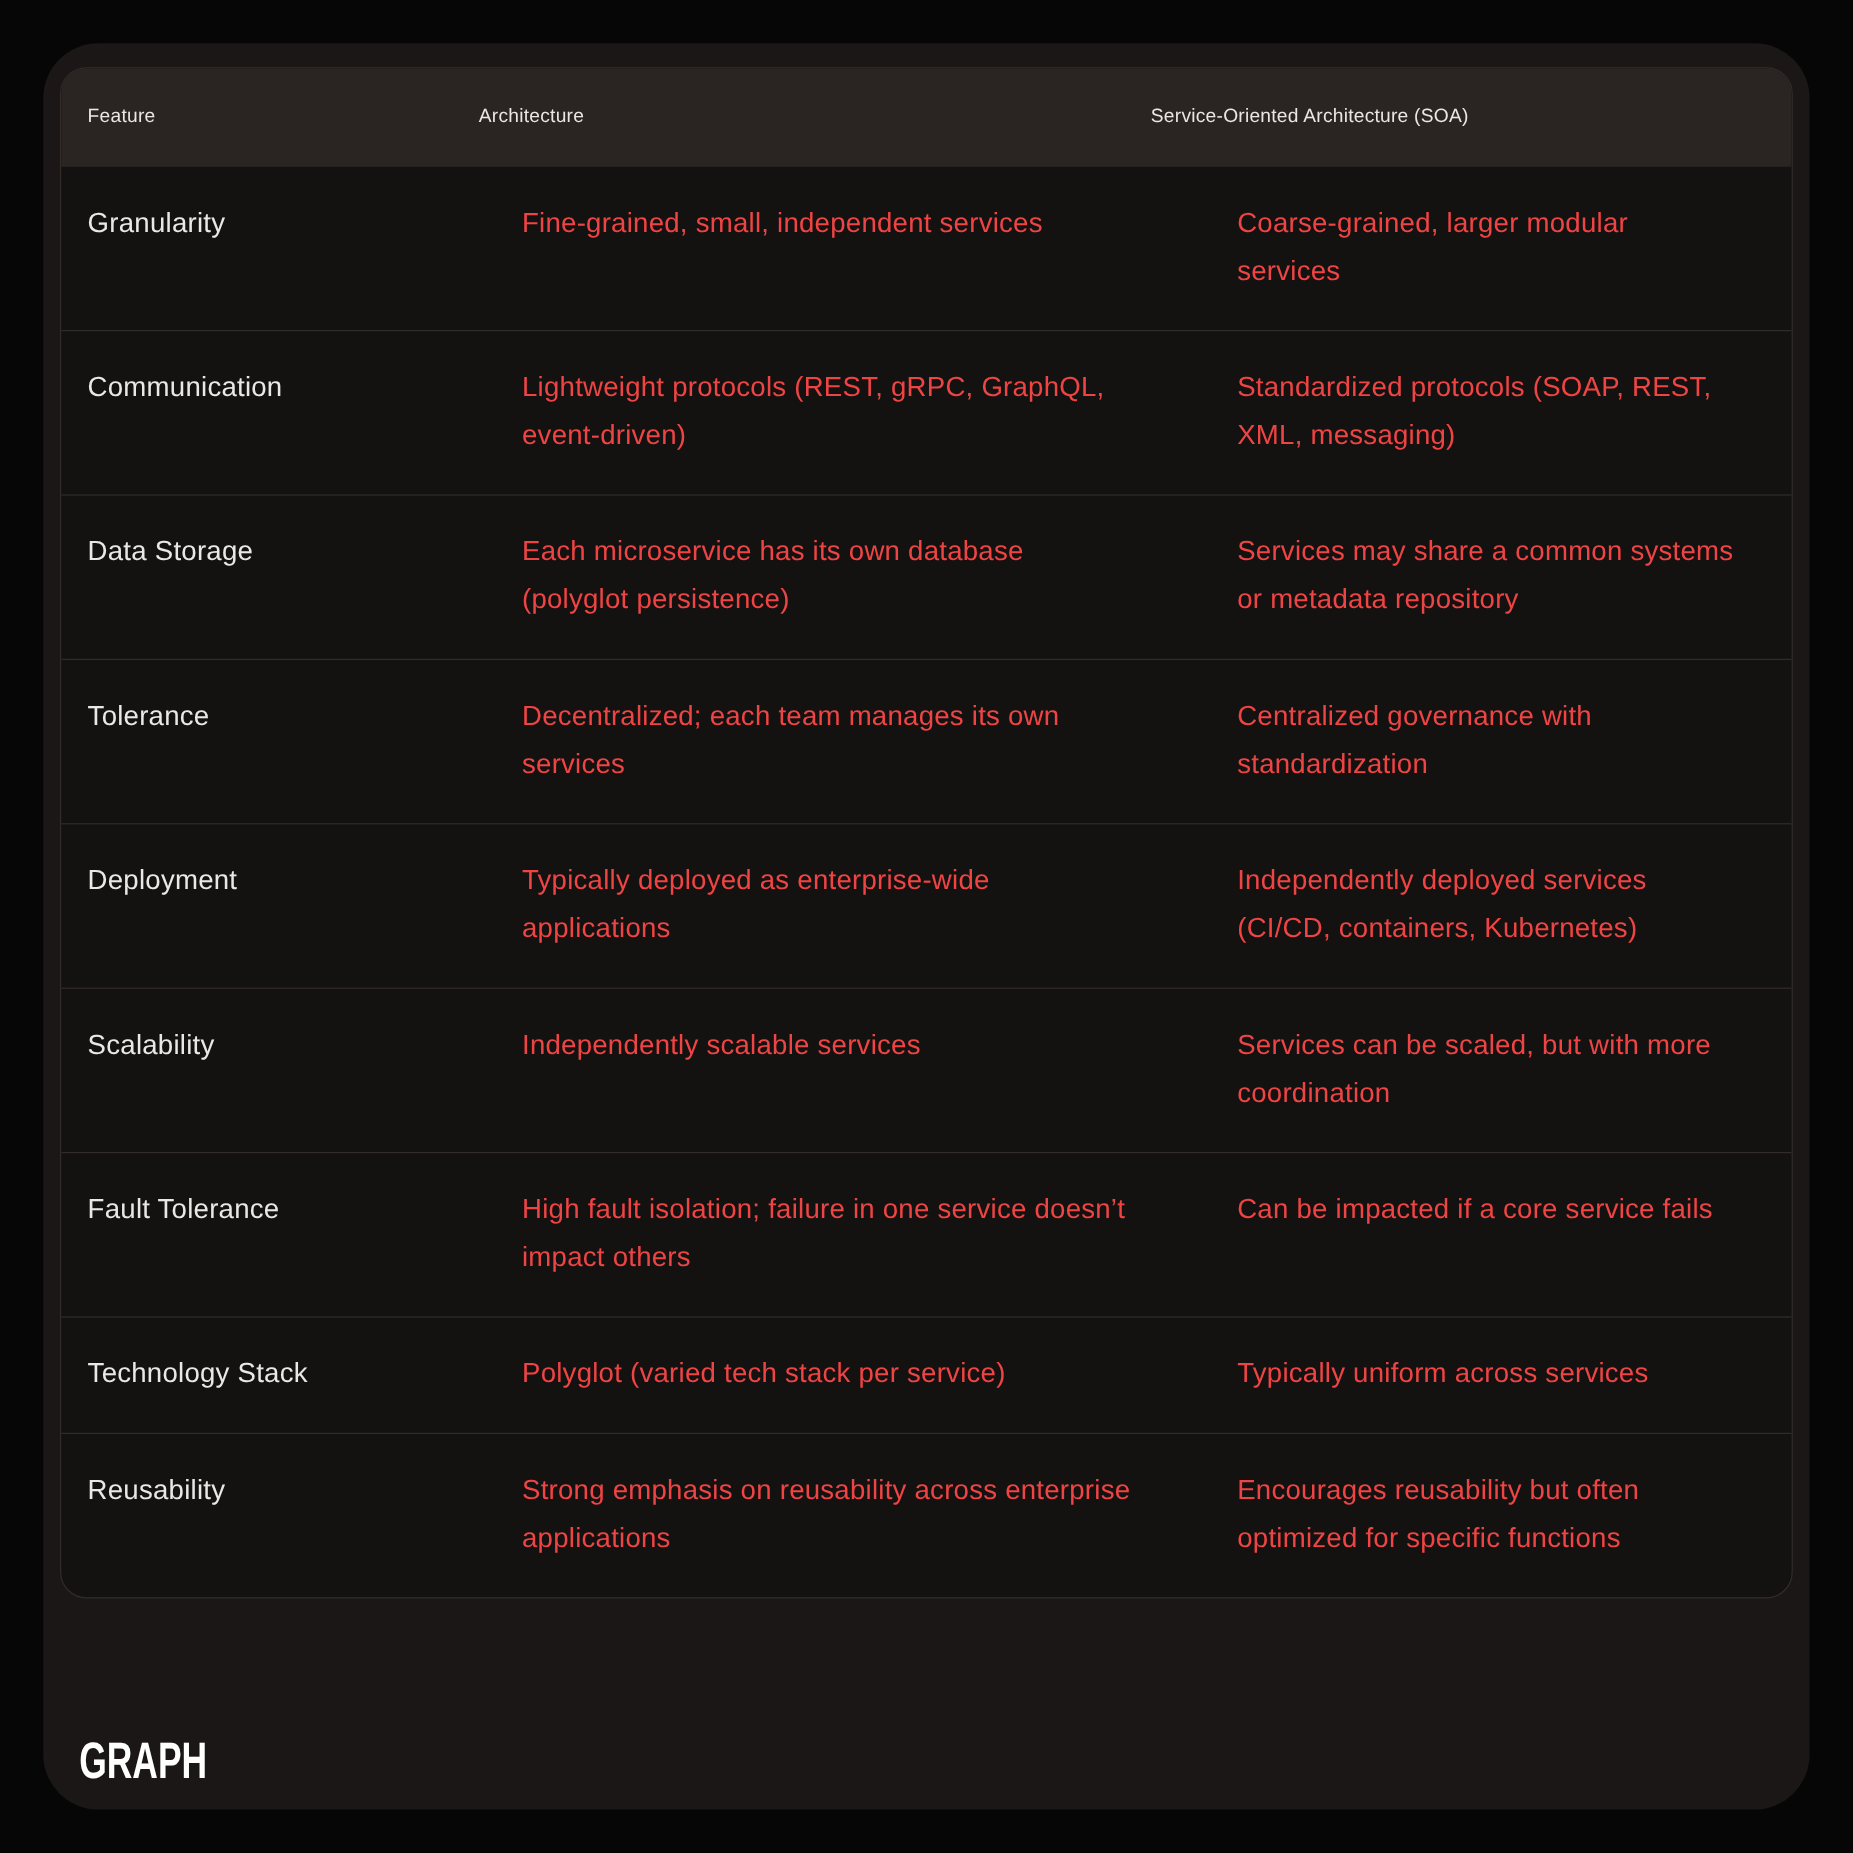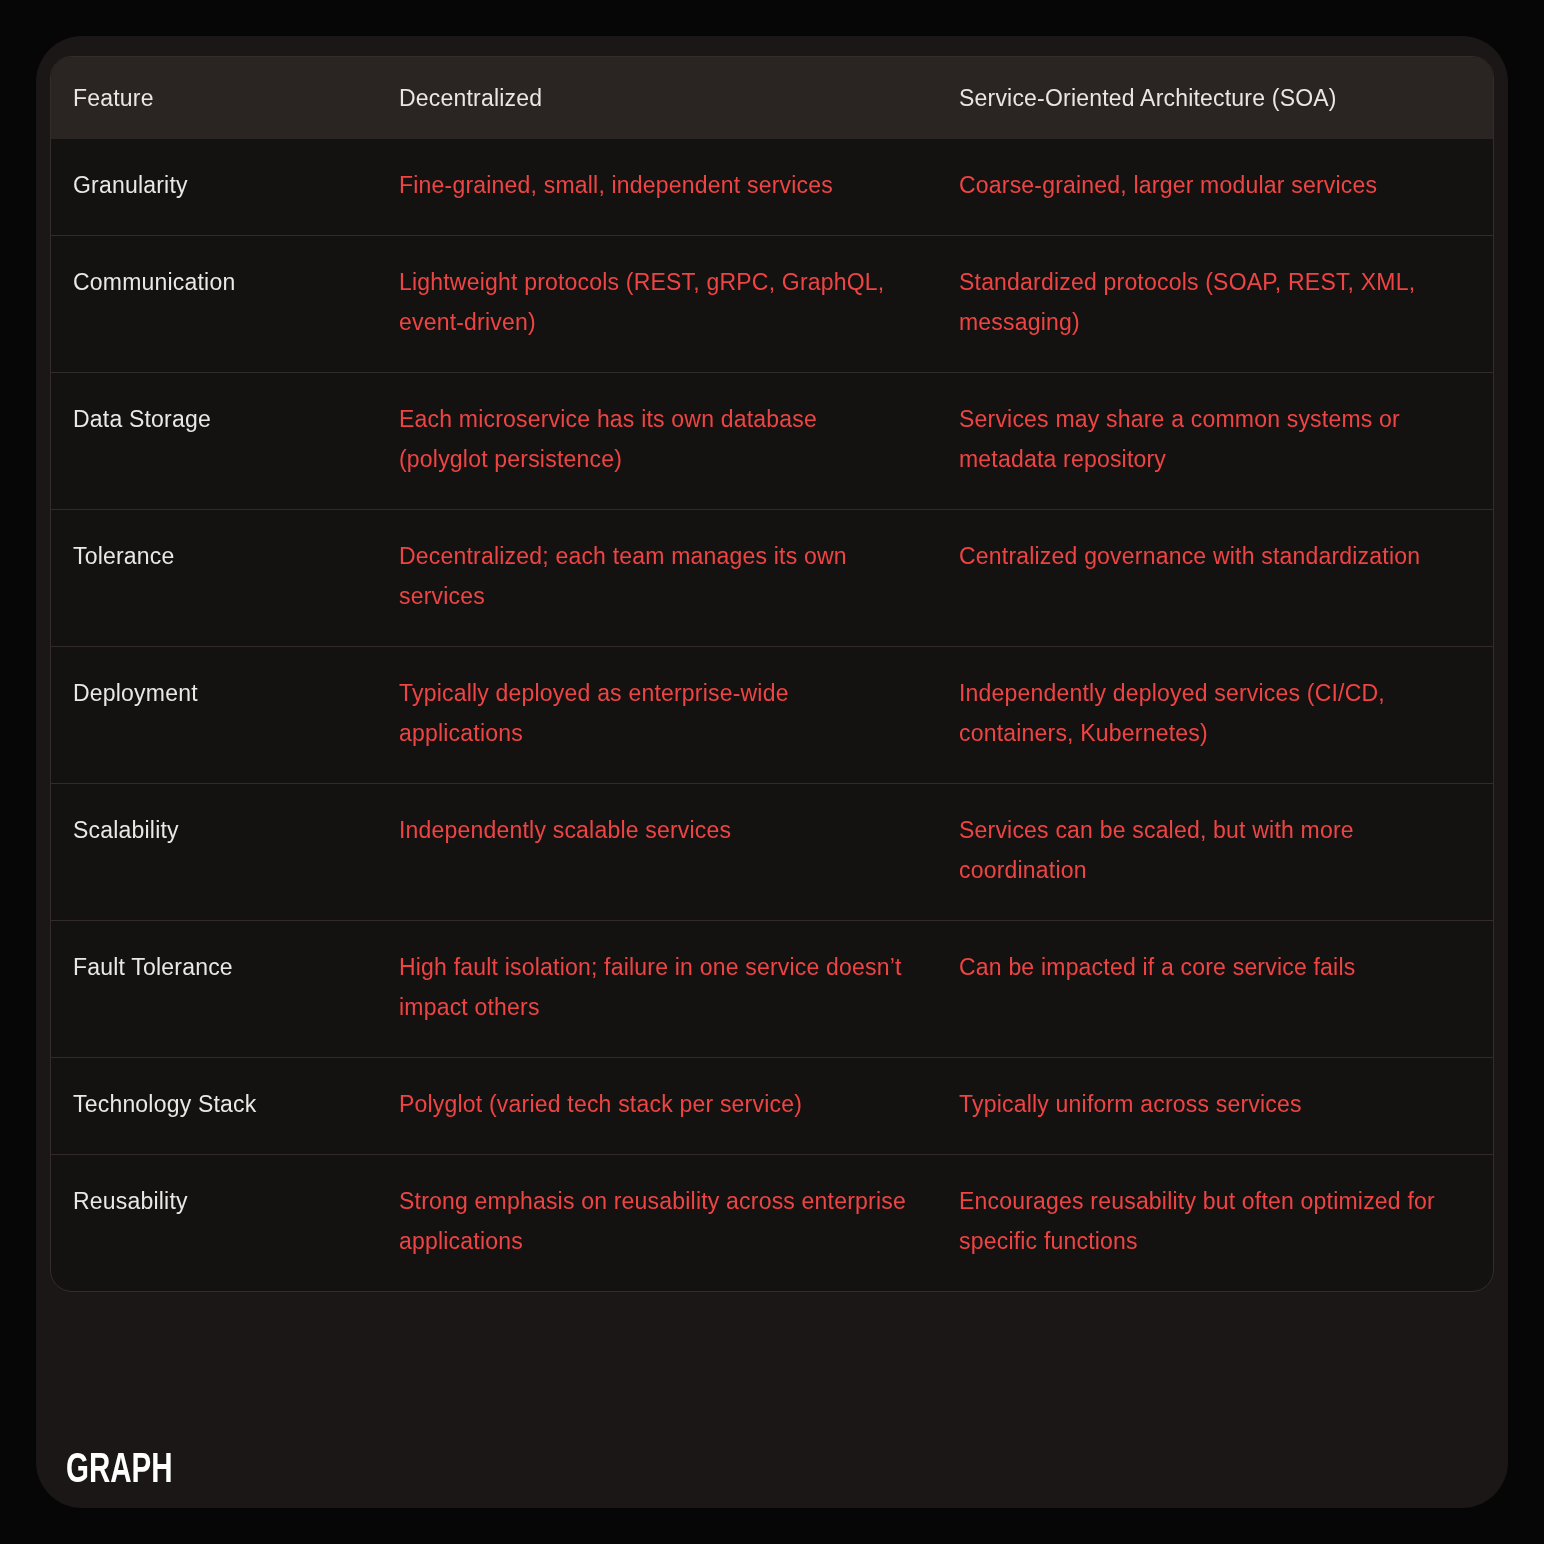--- a/index.html
+++ b/index.html
@@ -38,30 +38,31 @@
   }
   .thead {
     display: grid;
     grid-template-columns: 348px 560px 1fr;
     align-items: center;
     height: 82px;
     background: #2a2522;
   }
   .th {
     color: #e9e6e3;
-    font-size: 23px;
+    font-size: 16px;
     font-weight: 400;
     letter-spacing: 0.2px;
     padding-right: 16px;
   }
   .th:first-child { padding-left: 22px; }
   .trow {
     display: grid;
     grid-template-columns: 348px 560px 1fr;
     border-top: 1px solid #332b28;
+    gap: 36px;
   }
   .trow:first-child { border-top: none; }
   .td {
     padding: 26px 48px 30px 0;
     font-size: 23px;
     line-height: 40px;
     color: #ef4444;
     letter-spacing: 0.2px;
   }
   .td.feature {
@@ -85,21 +86,21 @@
 </style>
 </head>
 <body>
 
 <div class="page">
   <div class="card">
 
     <div class="cmp-table">
       <div class="thead">
         <div class="th">Feature</div>
-        <div class="th">Decentralized</div>
+        <div class="th">Architecture</div>
         <div class="th">Service-Oriented Architecture (SOA)</div>
       </div>
       <div id="tbody">
   <div class="trow">
     <div class="td feature">Granularity</div>
     <div class="td">Fine-grained, small, independent services</div>
     <div class="td">Coarse-grained, larger modular services</div>
   </div>
 
   <div class="trow">

